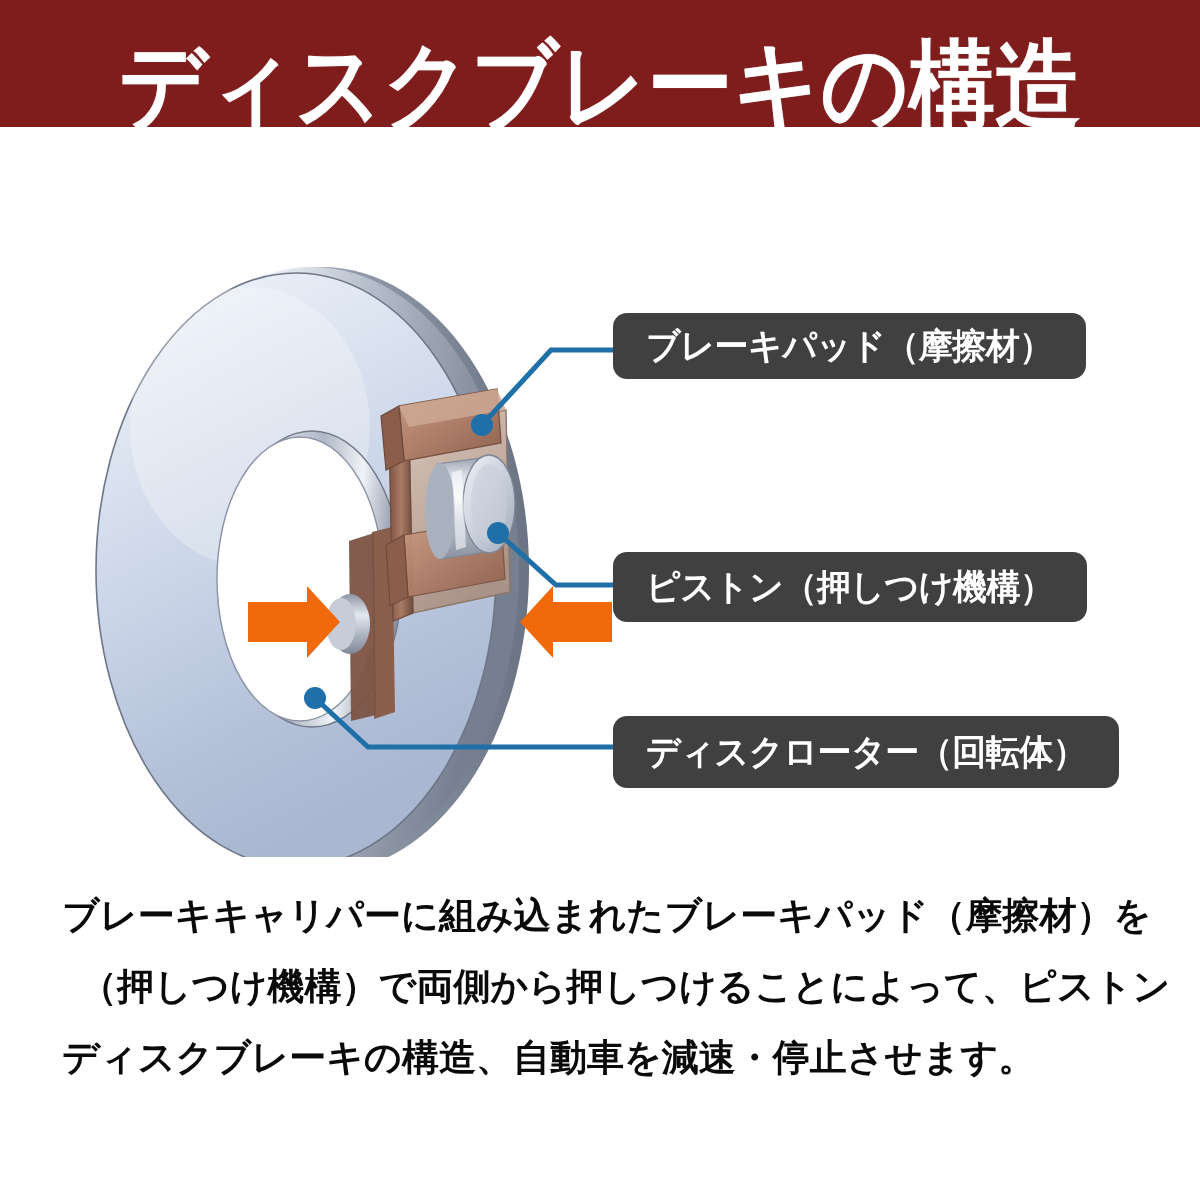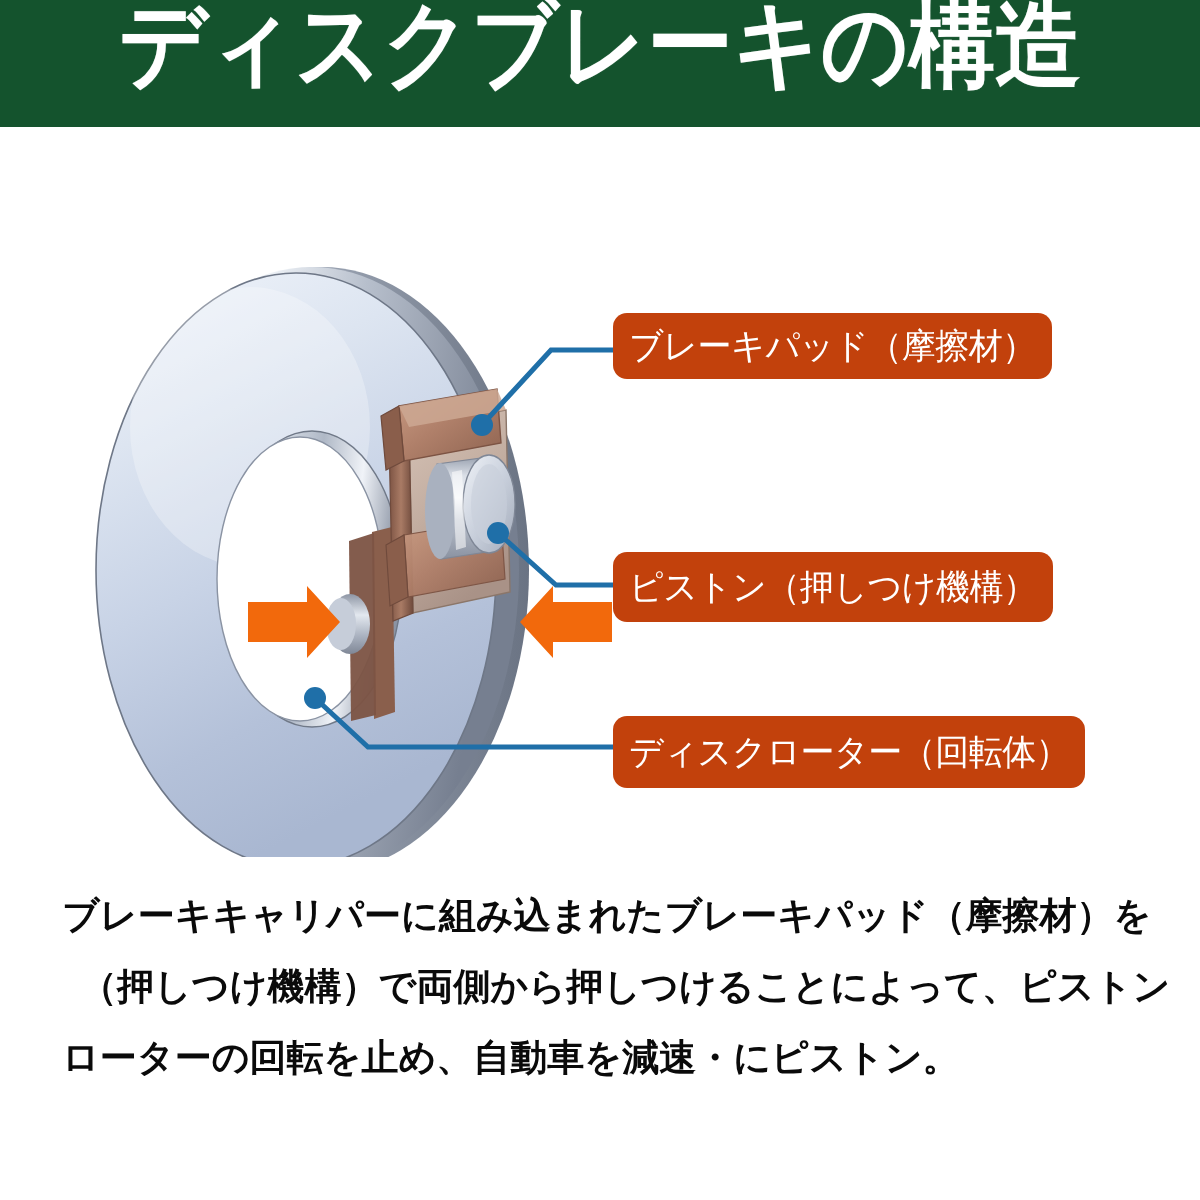--- a/index.html
+++ b/index.html
@@ -8,47 +8,47 @@
     background:#ffffff;
     font-family:"Liberation Sans","DejaVu Sans",sans-serif;
     overflow:hidden;
     position:relative;
   }
   #page{position:relative;width:1200px;height:1200px;overflow:hidden;background:#fff;}
 
   
   .header{
     position:absolute;left:0;top:0;width:1200px;height:127px;
-    background:#14532d;
-    display:flex;align-items:flex-start;justify-content:center;
+    background:#7f1d1d;
+    display:flex;align-items:flex-end;justify-content:center;
   }
   .header-title{
     color:#ffffff;
     font-size:86px;
     font-weight:bold;
     letter-spacing:0px;
     line-height:1;
     white-space:nowrap;
     transform:scaleY(1.12);
     text-shadow:0 0 1px rgba(255,255,255,.35);
   }
 
   
   .diagram{position:absolute;left:0;top:127px;width:1200px;height:730px;}
   .diagram svg{display:block;}
 
   
   .callout{
     position:absolute;
-    background:#c2410c;
+    background:#404040;
     border-radius:14px;
     color:#fff;
-    font-weight:normal;
+    font-weight:bold;
     display:flex;align-items:center;
-    padding:0 16px;
+    padding:0 33px;
     box-sizing:border-box;
     white-space:nowrap;
   }
   .callout span{
     font-size:34px;
     line-height:1;
     transform:scaleY(1.04);
     letter-spacing:-0.5px;
   }
   #callout-pad   {left:613px;top:313px;height:66px;}
@@ -229,16 +229,16 @@
   <div class="callout" id="callout-piston">
     <span>ピストン（押しつけ機構）</span>
   </div>
   <div class="callout" id="callout-rotor">
     <span>ディスクローター（回転体）</span>
   </div>
 
   <div class="body-text">
     <div>ブレーキキャリパーに組み込まれたブレーキパッド（摩擦材）を</div>
     <div class="body-line-indent">（押しつけ機構）で両側から押しつけることによって、ピストン</div>
-    <div>ローターの回転を止め、自動車を減速・にピストン。</div>
+    <div>ディスクブレーキの構造、自動車を減速・停止させます。</div>
   </div>
 
 </div>
 
 </body></html>

